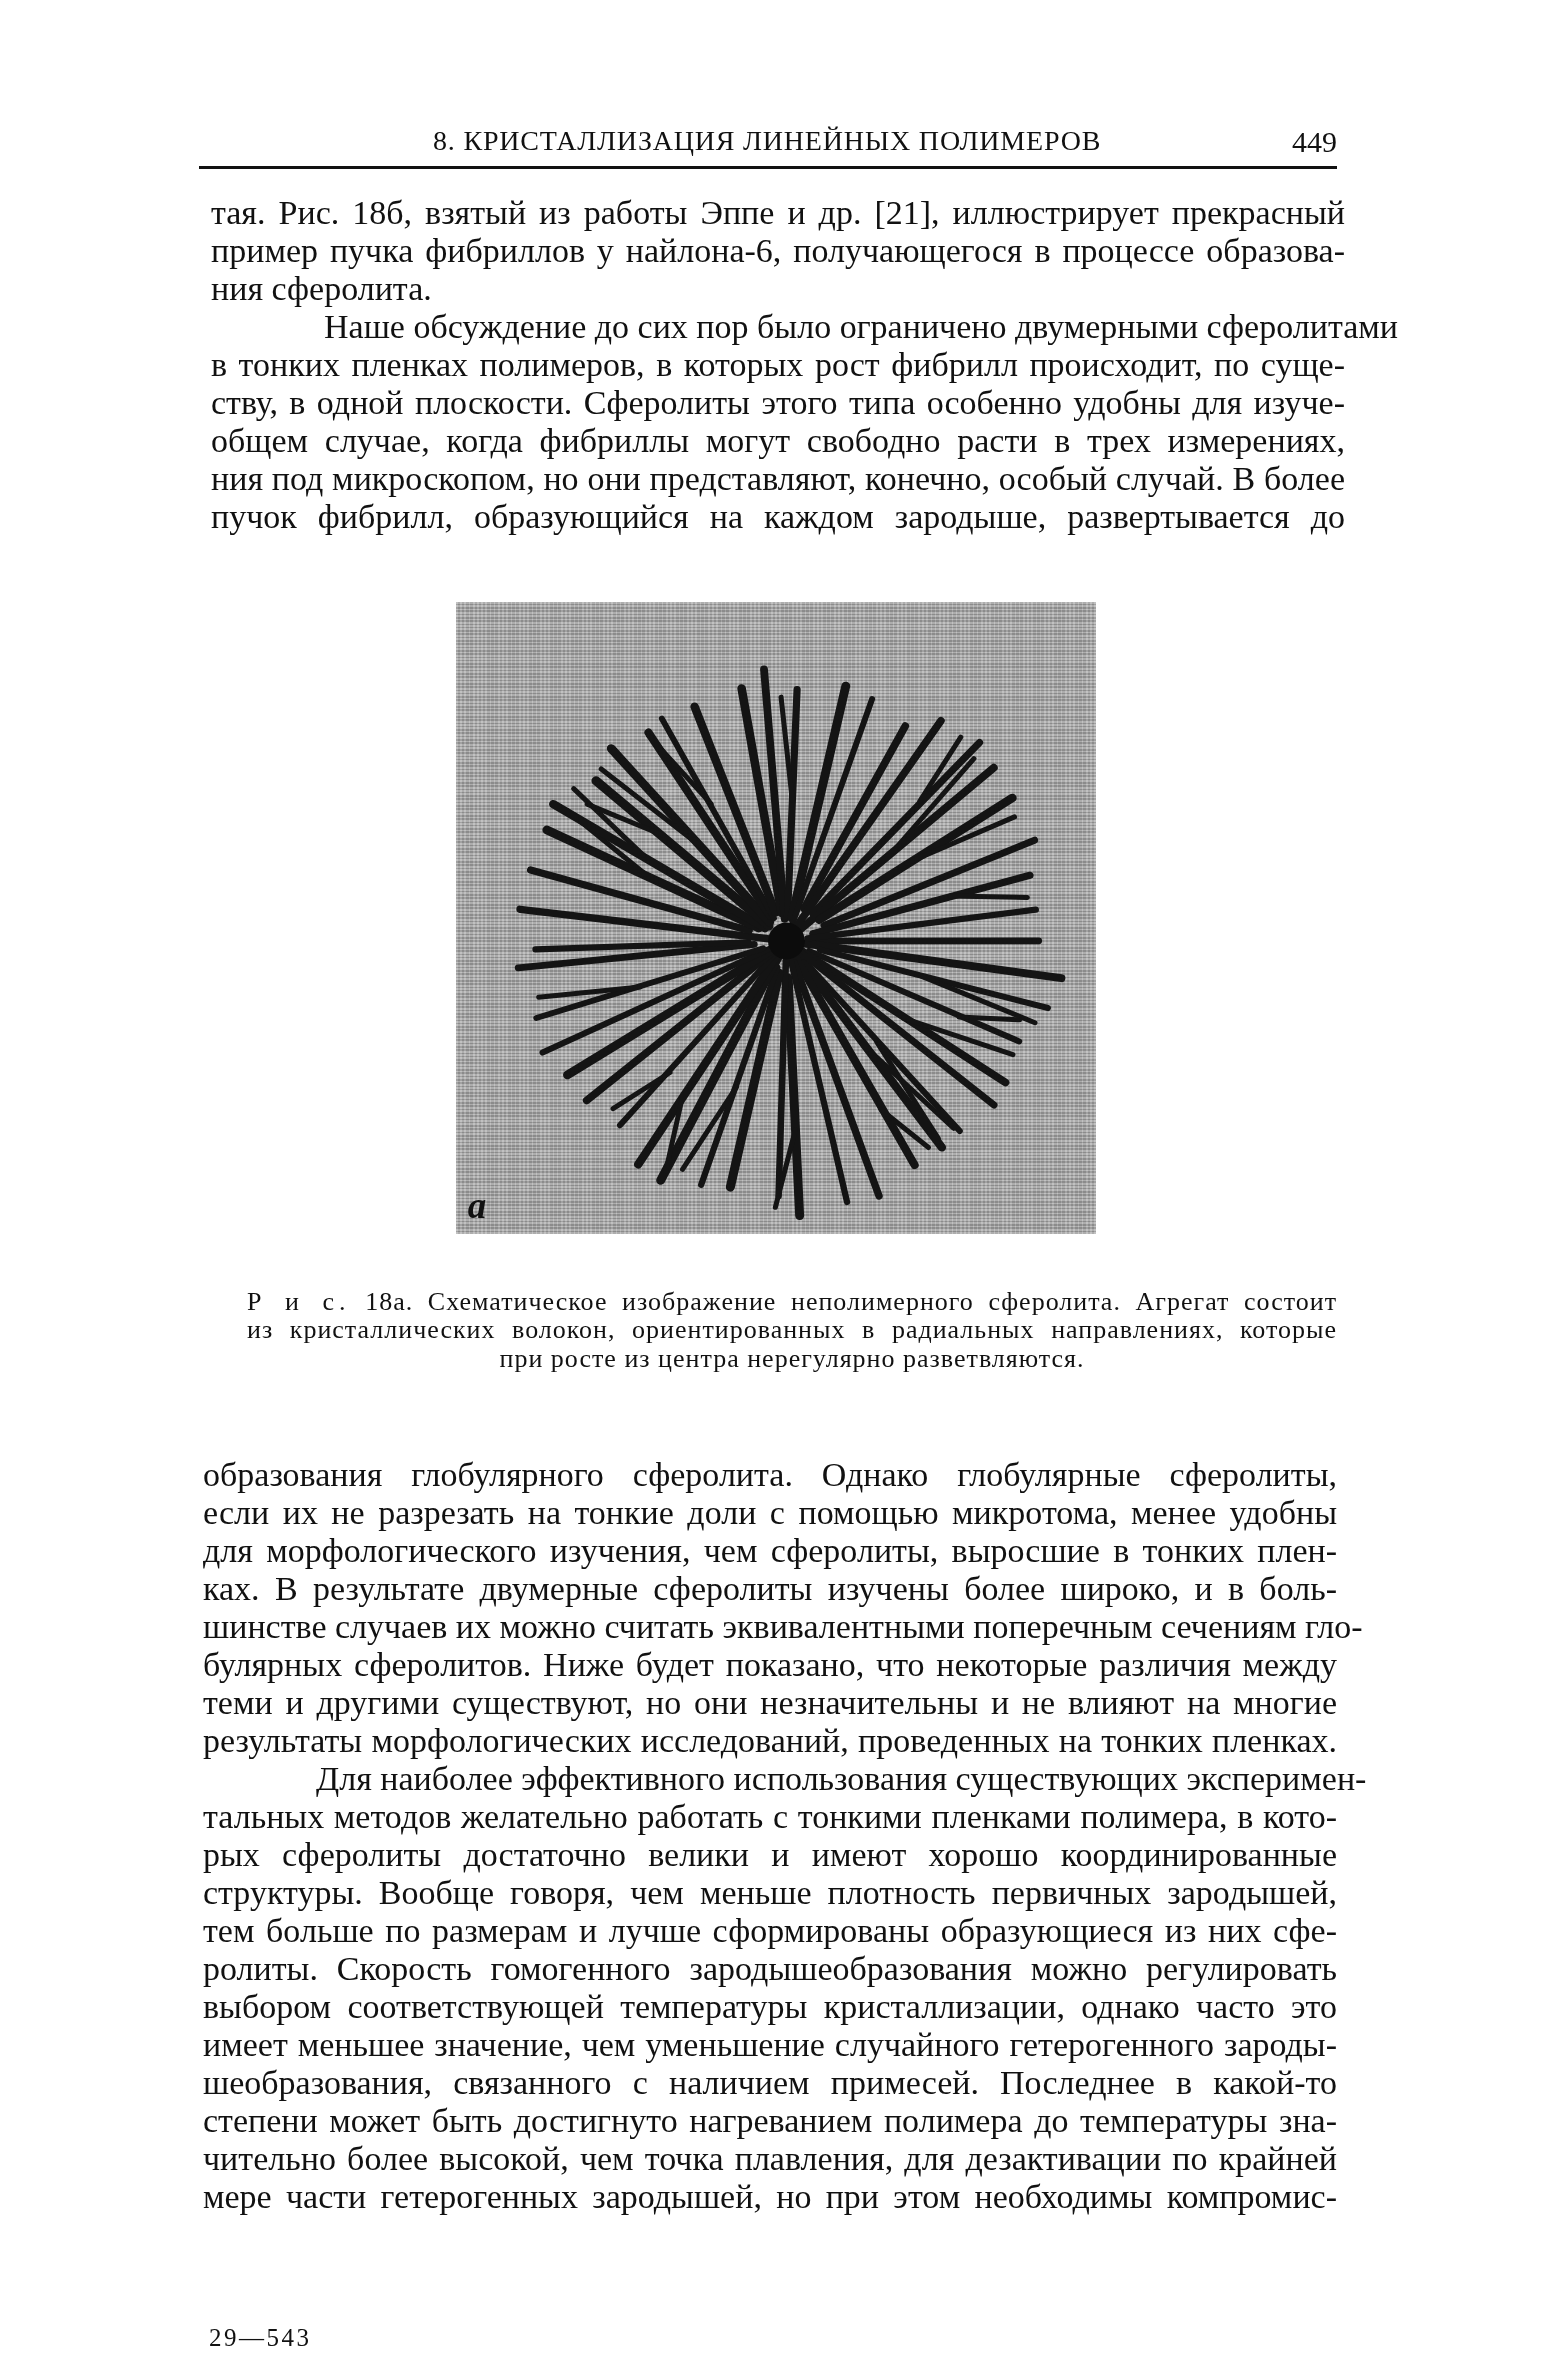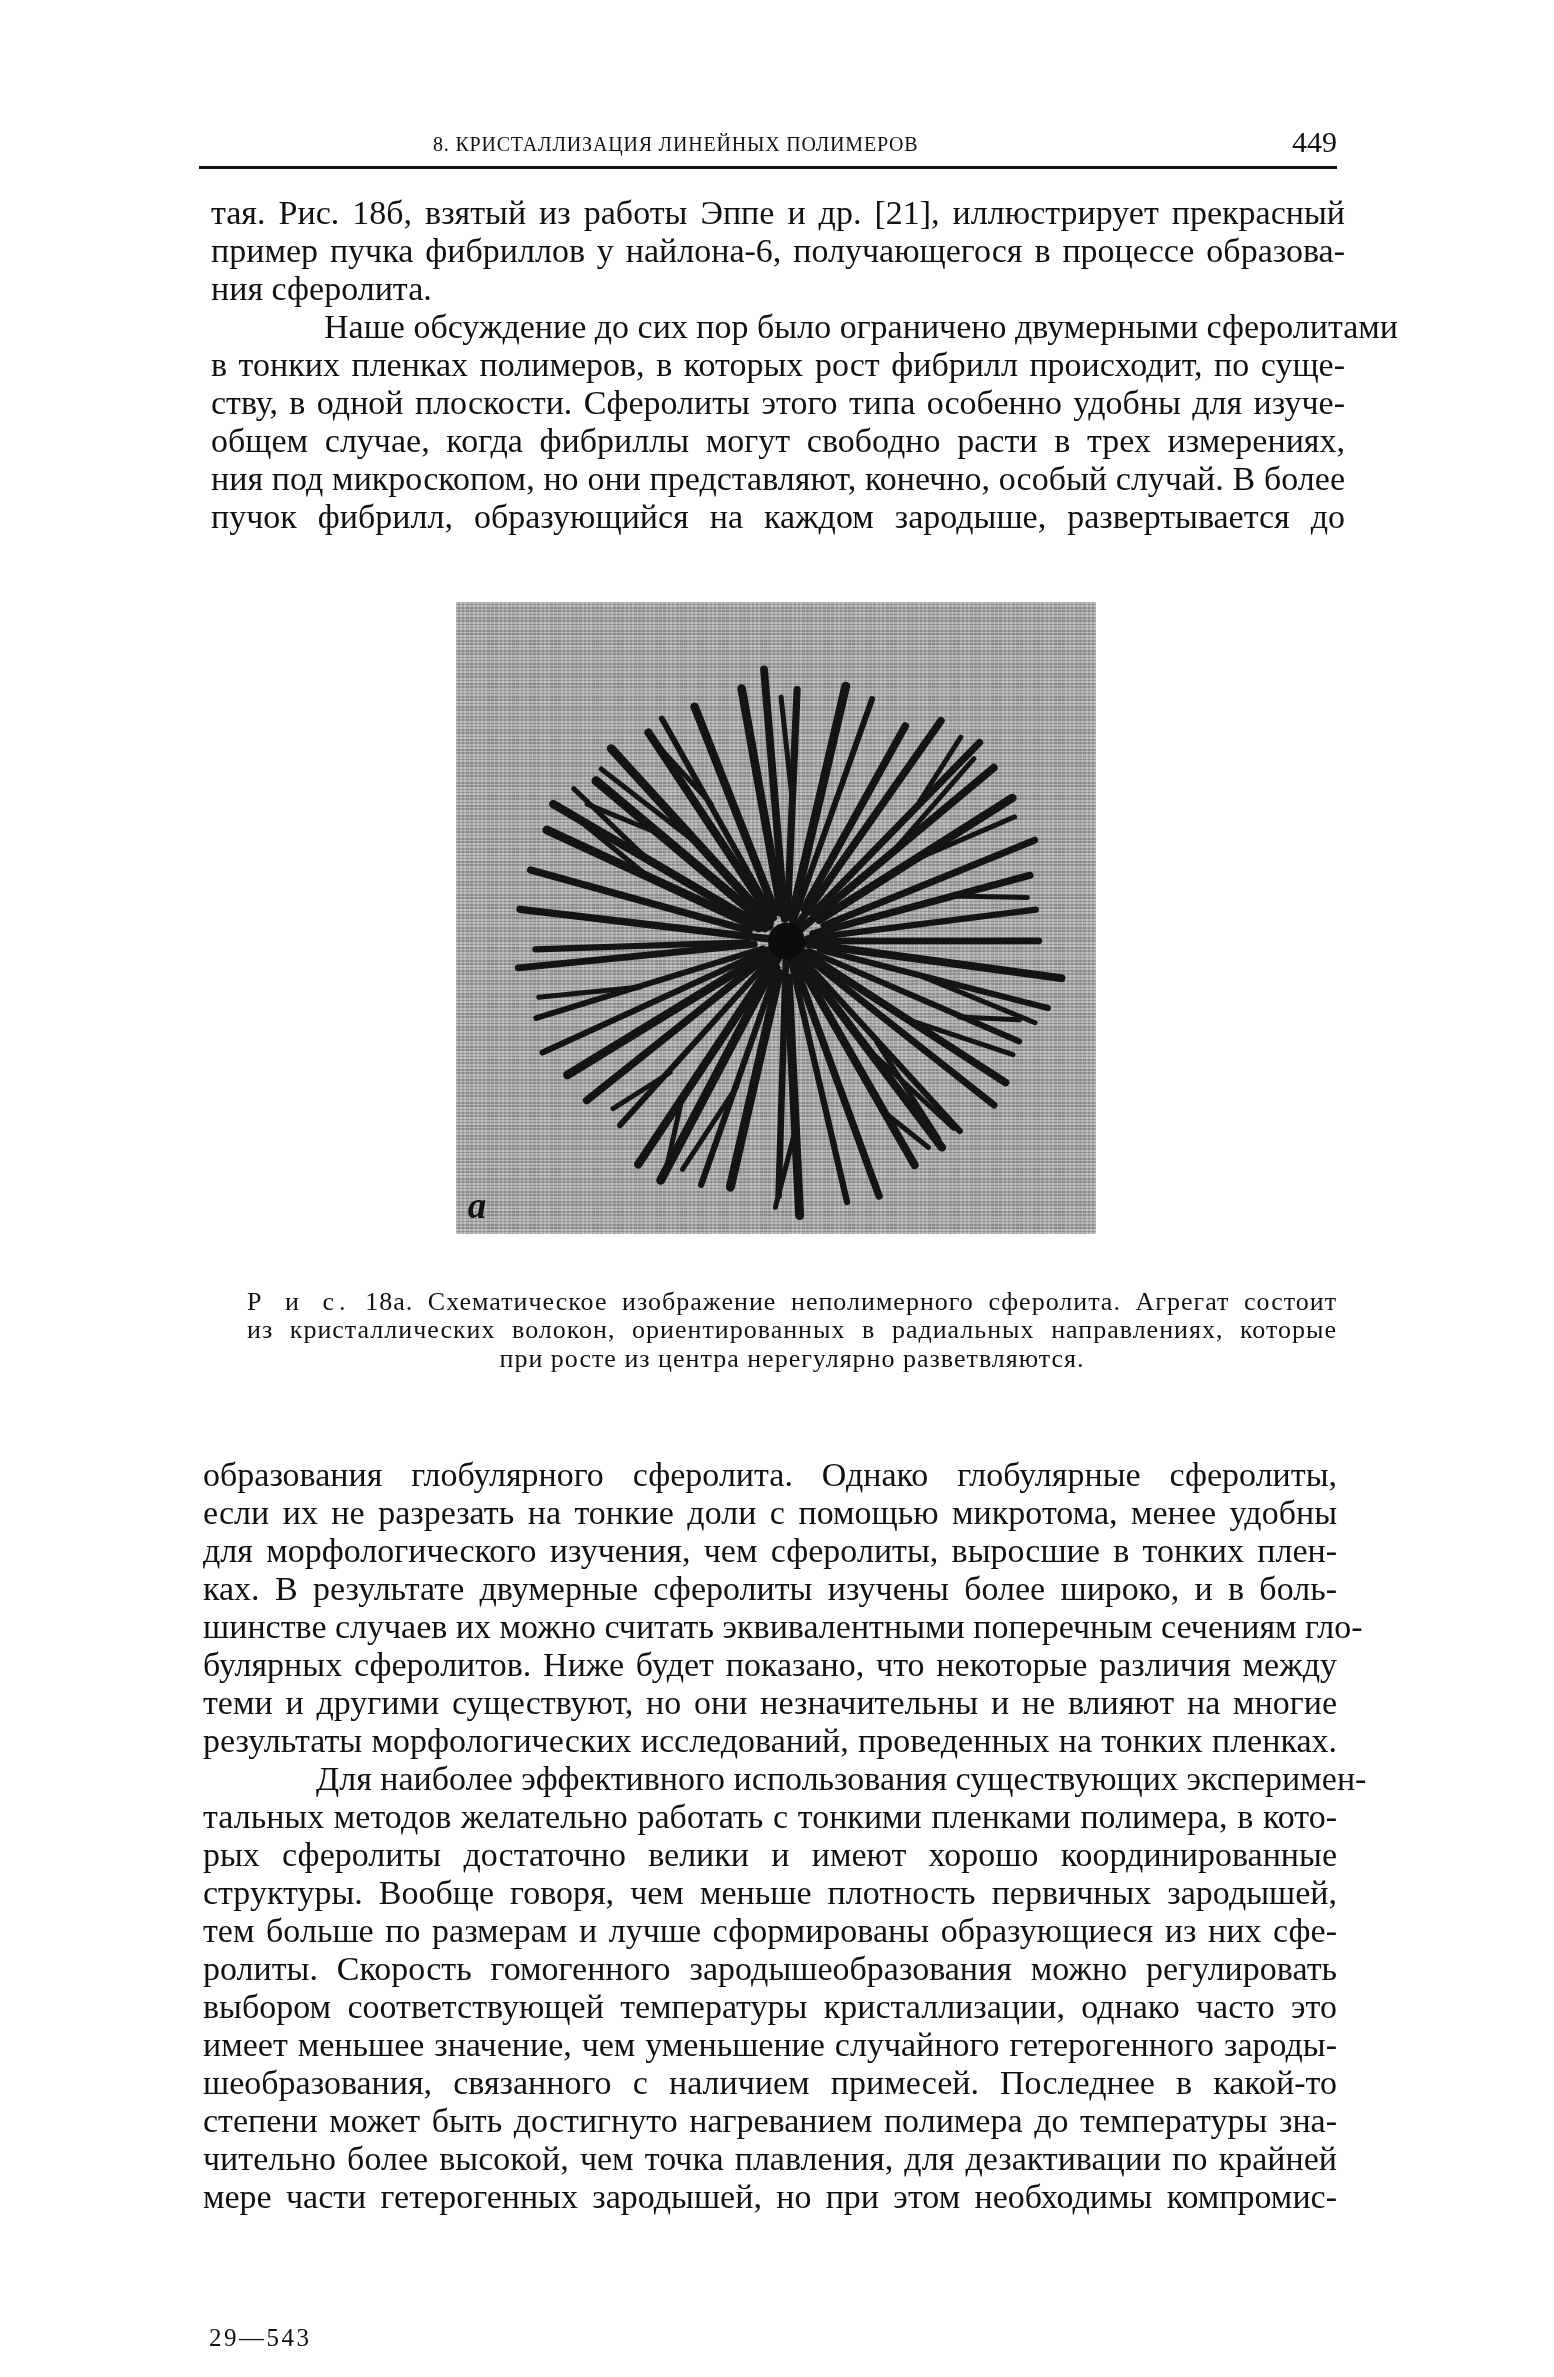--- a/index.html
+++ b/index.html
@@ -1,21 +1,21 @@
 <!DOCTYPE html>
 <html style="font-size:13.4px"><head>
 <meta charset="utf-8">
 <style>
   html, body { margin: 0; padding: 0; background: #ffffff; }
   body { width: 1554px; height: 2377px; position: relative; overflow: hidden;
          font-family: "Liberation Serif", "DejaVu Serif", serif; color: #111; }
   .page { position: absolute; left: 0; top: 0; width: 1554px; height: 2377px; }
 
   .running-head { position: absolute; left: 199px; top: 125px; width: 1138px; height: 42px; }
-  .running-head .title { position: absolute; left: 234px; top: 8px; font-size: 20px; letter-spacing: 0.8px; }
+  .running-head .title { position: absolute; left: 234px; top: 0; font-size: 28px; letter-spacing: 0.8px; }
   .running-head .pageno { position: absolute; right: 0; top: 0; font-size: 30px; text-align: right; }
   .head-rule { position: absolute; left: 199px; top: 166px; width: 1138px; height: 2.5px; background: #111; }
 
   .block { position: absolute; left: 203px; width: 1134px; font-size: 34px; line-height: 38px; }
   .line { display: block; white-space: nowrap; text-align: justify; text-align-last: justify; height: 38px; overflow: visible; }
   .line.last { text-align-last: left; }
   .line.indent { padding-left: 113px; }
 
   .block-top { top: 194px; margin-left: 8px; }
   .block-bottom { top: 1456px; }

